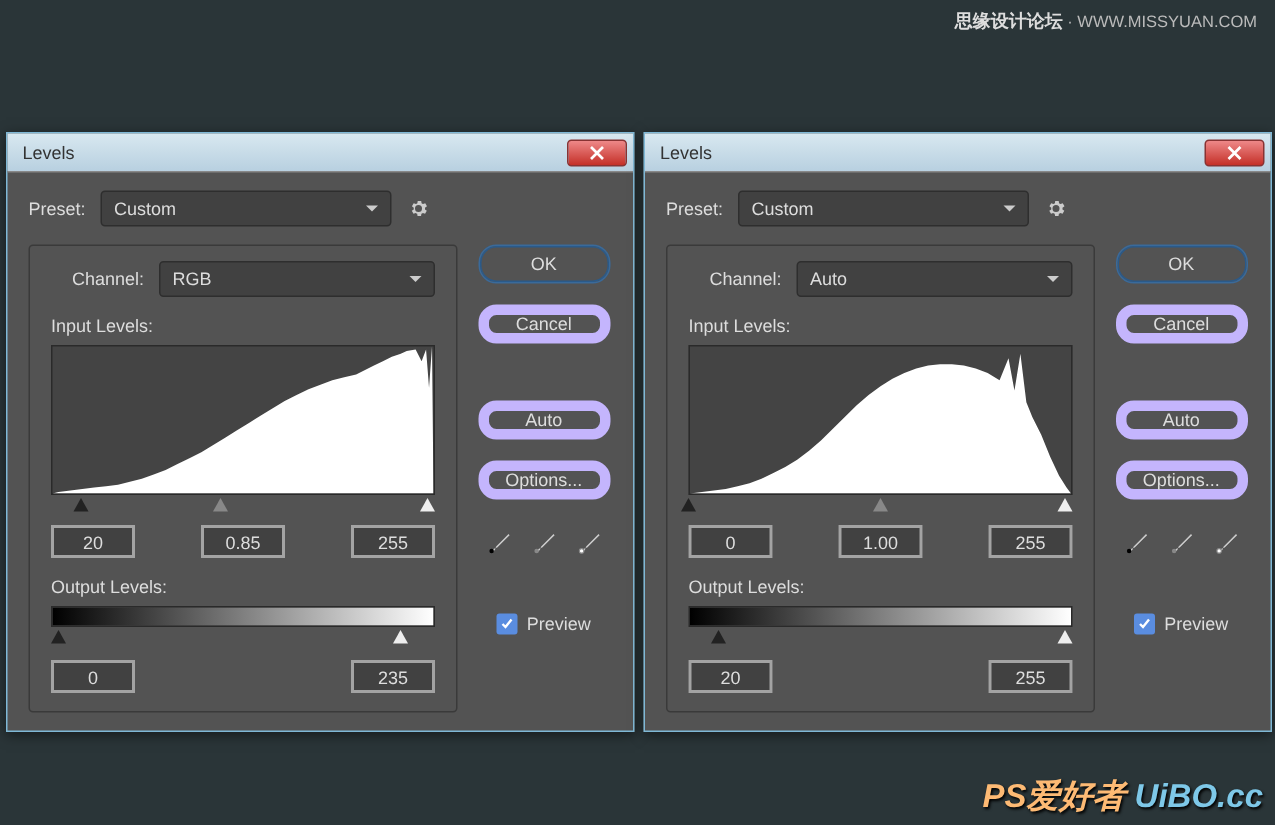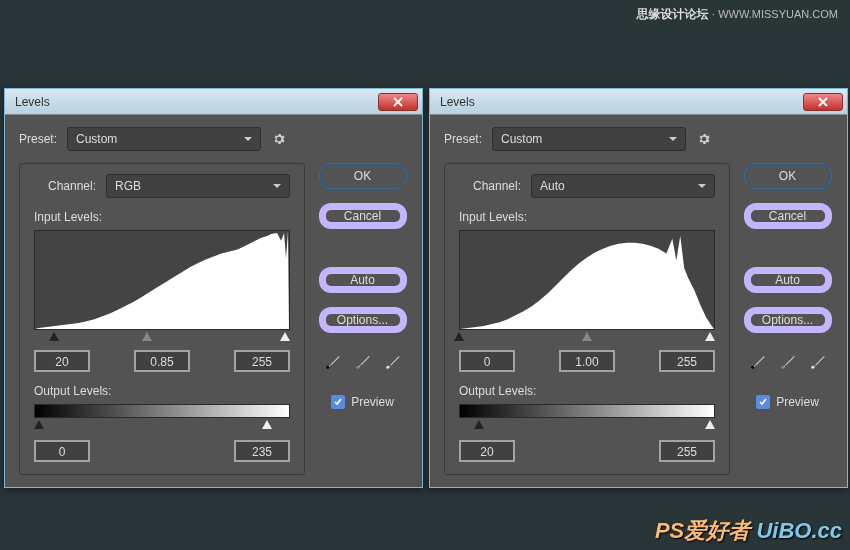--- a/index.html
+++ b/index.html
@@ -23,21 +23,21 @@
 .preset-dd{width:194px}
 .channel-dd{width:184px}
 .gear{width:16px;height:16px;color:#ccc;display:flex;align-items:center;justify-content:center;cursor:pointer}
 .main{display:flex;gap:12px}
 .left{flex:1;border:1px solid #3a3a3a;border-radius:3px;padding:10px 14px 12px}
 .right{width:92px;display:flex;flex-direction:column;gap:14px;align-items:center}
 .btn{width:88px;height:26px;background:#535353;border:7px solid #c4b5fd;border-radius:12px;color:#ddd;font-size:12px;display:flex;align-items:center;justify-content:center;cursor:pointer}
 .btn.ok{border:1px solid #3a6a9a;box-shadow:0 0 0 1px #2a5a8a inset}
 .eyedroppers{display:flex;gap:8px;margin-top:4px}
 .eyedrop{width:22px;height:22px;display:flex;align-items:center;justify-content:center;cursor:pointer}
-.preview-row{display:flex;align-items:center;gap:6px;margin-top:8px}
+.preview-row{display:flex;align-items:center;gap:6px;margin-top:22px}
 .checkbox{width:14px;height:14px;background:#5a8de0;border-radius:2px;display:flex;align-items:center;justify-content:center}
 .histogram{width:256px;height:100px;background:#444;border:1px solid #2a2a2a;position:relative;margin:6px auto 4px}
 .histogram svg{width:100%;height:100%;display:block}
 .slider-track{width:256px;height:10px;position:relative;margin:0 auto 6px}
 .tri{position:absolute;top:-2px;width:0;height:0;border:5px solid transparent;cursor:pointer}
 .tri.black{border-bottom-color:#222;border-top:none;border-bottom-width:9px}
 .tri.gray{border-bottom-color:#888;border-top:none;border-bottom-width:9px}
 .tri.white{border-bottom-color:#eee;border-top:none;border-bottom-width:9px}
 .inputs-row{display:flex;justify-content:space-between;width:256px;margin:0 auto}
 .numbox{width:56px;height:22px;background:#414141;border:2px solid #a3a3a3;color:#ddd;text-align:center;font-size:12px;line-height:20px}

